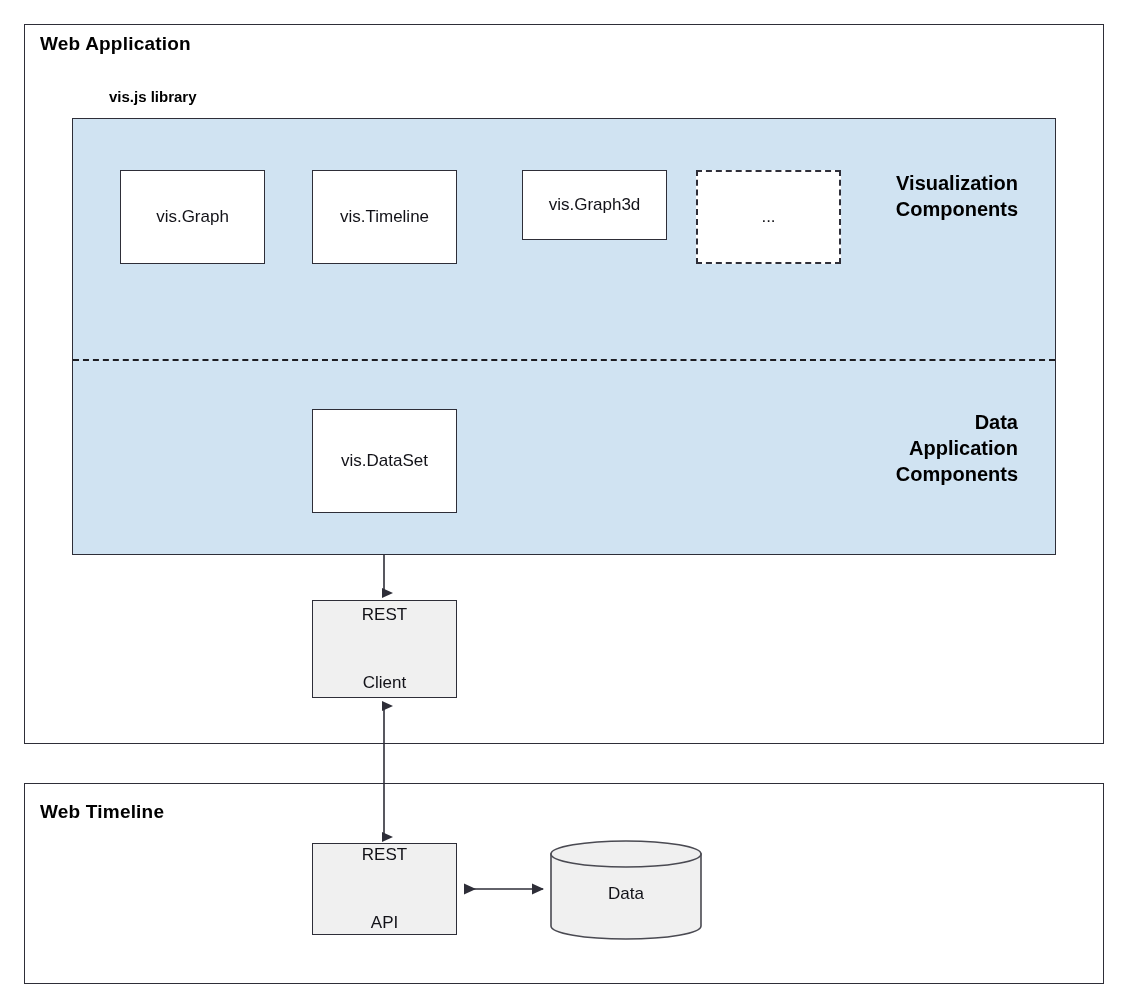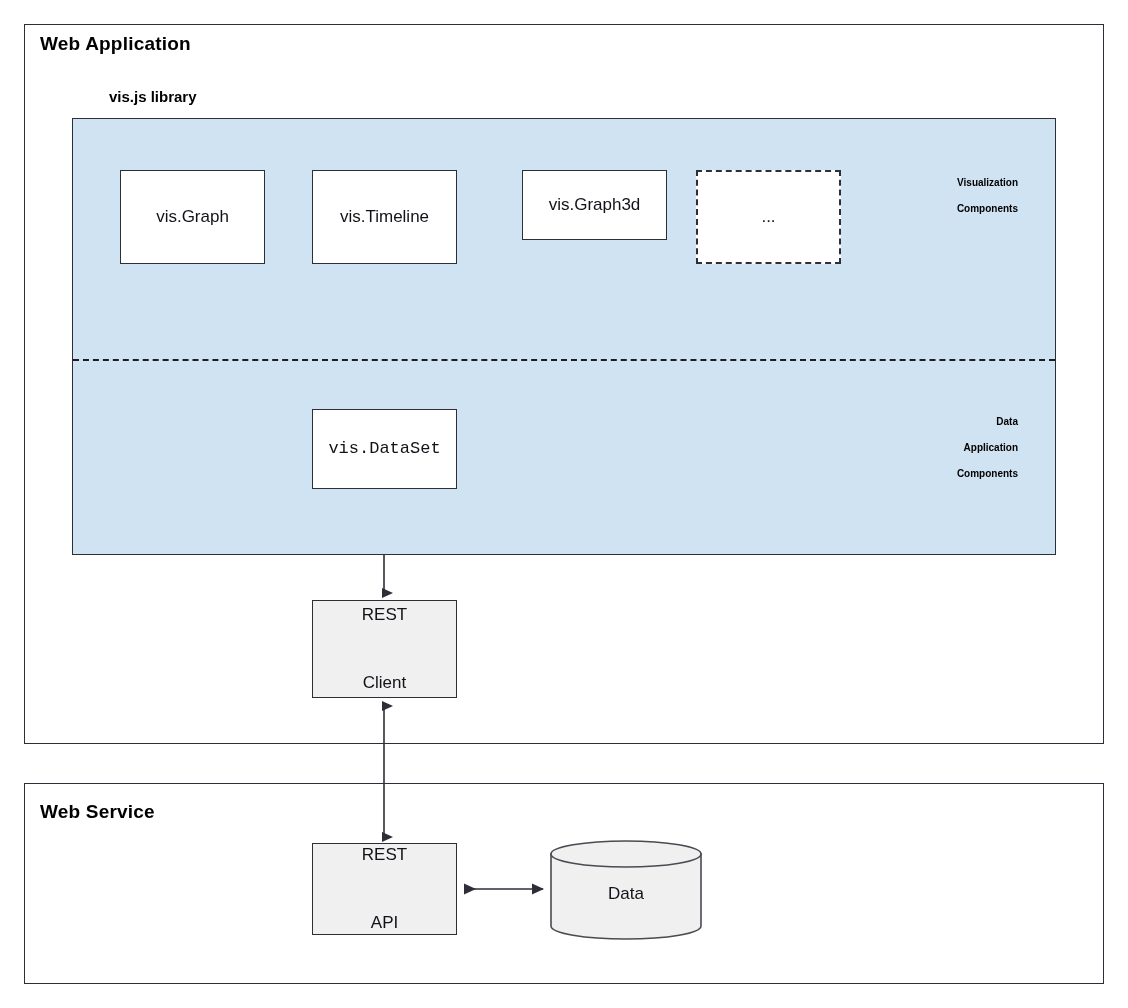--- a/index.html
+++ b/index.html
@@ -52,21 +52,21 @@
     box-sizing: border-box;
   }
   .dash-separator {
     position: absolute;
     border-top: 2px dashed #1d1d22;
     height: 0;
   }
   .region-label {
     position: absolute;
     font-weight: bold;
-    font-size: 10px;
+    font-size: 20px;
     line-height: 26px;
     color: #000000;
     text-align: right;
     white-space: nowrap;
   }
 
   
   .node {
     position: absolute;
     box-sizing: border-box;
@@ -172,29 +172,29 @@
   </div>
 
   <div class="node" style="left:120px; top:170px; width:145px; height:94px;">vis.Graph</div>
 
   <div class="node" style="left:312px; top:170px; width:145px; height:94px;">vis.Timeline</div>
 
   <div class="node" style="left:504px; top:170px; width:145px; height:70px;margin-left:18px;">vis.Graph3d</div>
 
   <div class="node dashed" style="left:696px; top:170px; width:145px; height:94px;">...</div>
 
-  <div class="node" style="left:312px; top:409px; width:145px; height:80px;font-family:Liberation Mono, monospace;">vis.DataSet</div>
+  <div class="node" style="left:312px; top:409px; width:145px; height:104px;">vis.DataSet</div>
 
   <div class="node gray" style="left:312px; top:600px; width:145px; height:98px; flex-direction:column;">
     <span>REST</span>
     <span>Client</span>
   </div>
 
   <div class="frame" style="left:24px; top:783px; width:1080px; height:201px;"></div>
-  <div class="frame-title" style="left:40px; top:801px;">Web Service</div>
+  <div class="frame-title" style="left:40px; top:801px;">Web Timeline</div>
 
   <div class="node gray" style="left:312px; top:843px; width:145px; height:92px; flex-direction:column;">
     <span>REST</span>
     <span>API</span>
   </div>
 
   <div class="cylinder" style="left:548px; top:840px; width:156px; height:100px;">
     <svg width="156" height="100" viewBox="0 0 156 100">
       <path d="M3,14 L3,86 A75,13 0 0 0 153,86 L153,14 Z" fill="#f0f0f0" stroke="#4a4a52" stroke-width="1.6"></path>
       <ellipse cx="78" cy="14" rx="75" ry="13" fill="#f0f0f0" stroke="#4a4a52" stroke-width="1.6"></ellipse>

